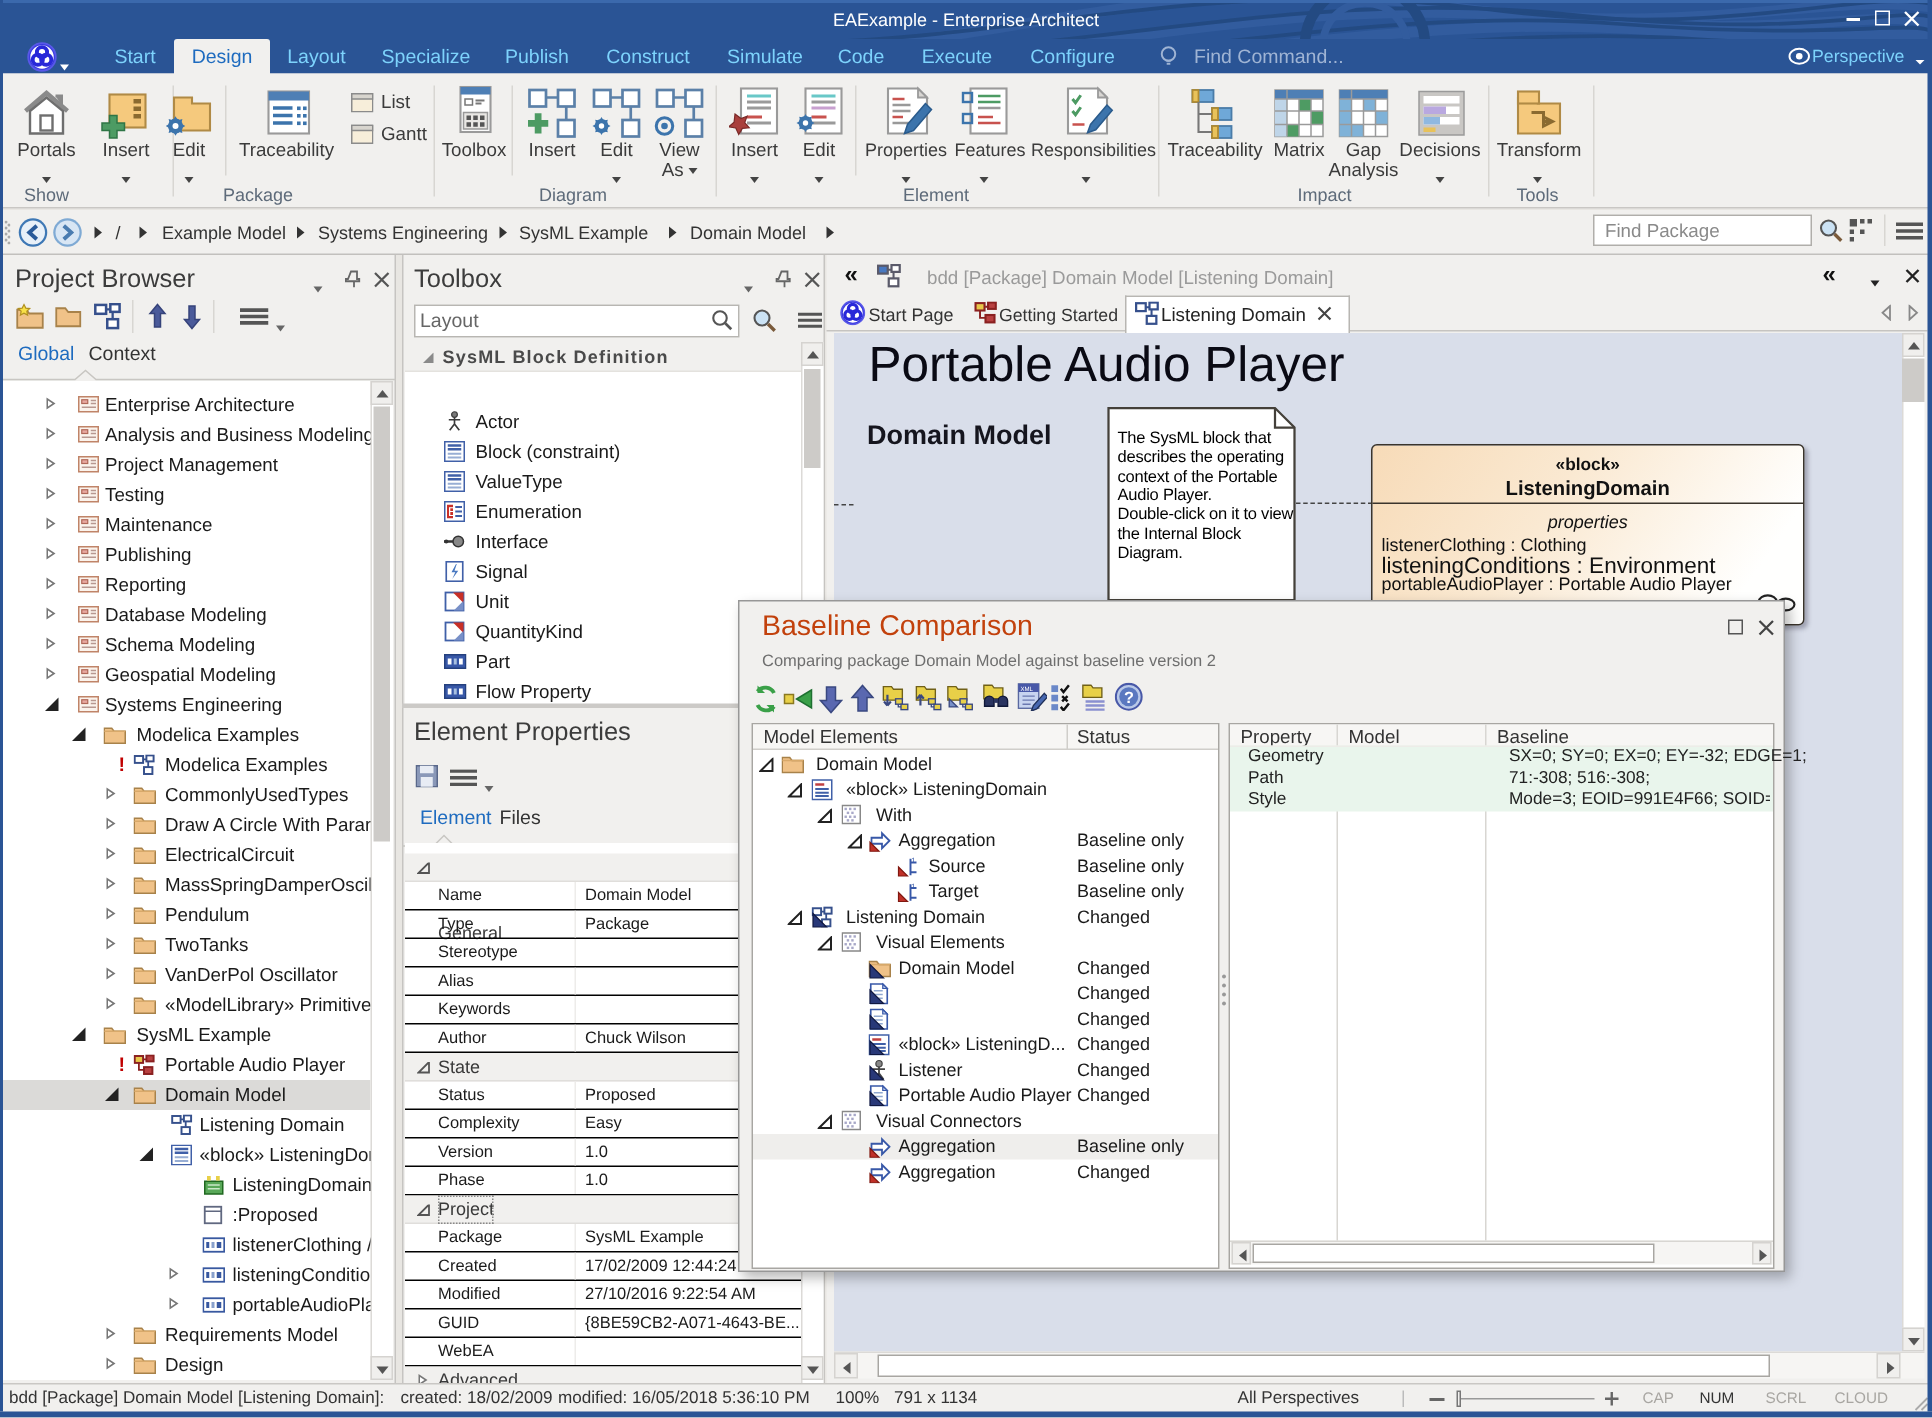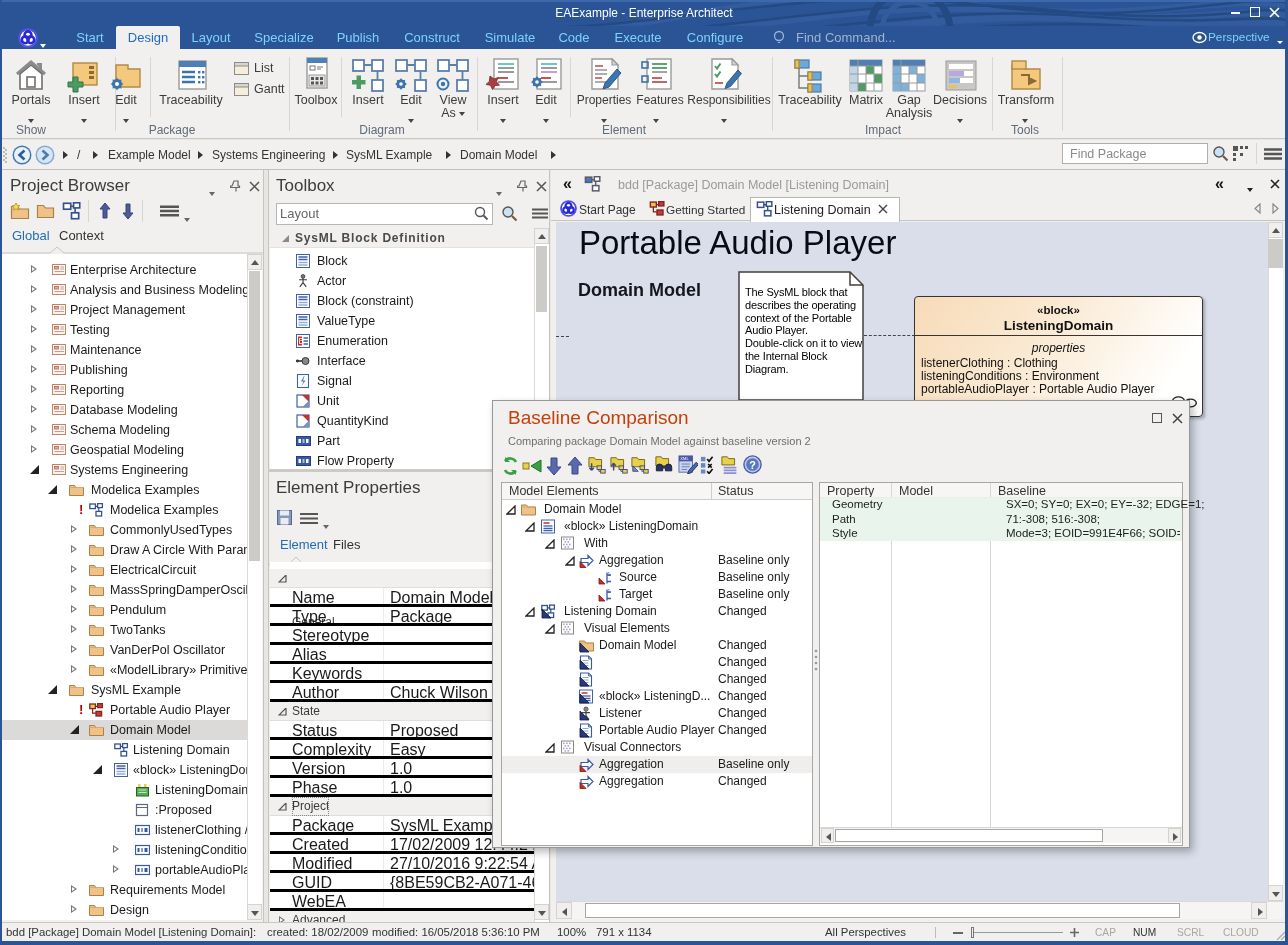--- a/index.html
+++ b/index.html
@@ -33,21 +33,21 @@
 .arrow-up { width:0;height:0;border-left:4px solid transparent;border-right:4px solid transparent;border-bottom:5px solid #555; position:absolute; }
 .arrow-dn { width:0;height:0;border-left:4px solid transparent;border-right:4px solid transparent;border-top:5px solid #555; position:absolute; }
 .arrow-lf { width:0;height:0;border-top:4px solid transparent;border-bottom:4px solid transparent;border-right:5px solid #555; position:absolute; }
 .arrow-rt { width:0;height:0;border-top:4px solid transparent;border-bottom:4px solid transparent;border-left:5px solid #555; position:absolute; }
 
 .exp { position:absolute; width:0; height:0; border-left:9px solid transparent; border-bottom:9px solid #222; }
 .col { position:absolute; width:0; height:0; border-top:4.5px solid transparent; border-bottom:4.5px solid transparent; border-left:6px solid transparent; }
 .col:after { content:""; position:absolute; left:-6px; top:-4.5px; width:0; height:0; border-top:4.5px solid transparent; border-bottom:4.5px solid transparent; border-left:6px solid #777; }
 .col:before { content:""; position:absolute; left:-4.6px; top:-2.8px; width:0; height:0; border-top:2.8px solid transparent; border-bottom:2.8px solid transparent; border-left:3.8px solid #fff; z-index:1; }
 
-.grow { position:absolute; height:19px; line-height:19px; font-size:16px; color:#1A1A1A; border-bottom:3px solid #000000; white-space:nowrap; overflow:hidden; }
+.grow { position:absolute; height:19px; line-height:19px; font-size:11px; color:#1A1A1A; border-bottom:1px solid #000000; white-space:nowrap; overflow:hidden; }
 .gsec { position:absolute; height:19px; line-height:19px; font-size:12px; color:#3A3A3A; background:#F1F0EE; border-bottom:1px solid #E0DEDB; white-space:nowrap; }
 
 #dialog { left:492px; top:400px; width:698px; height:448px; background:#F1F0EE; border:1px solid #979797; box-shadow:3px 4px 8px rgba(0,0,0,.28); }
 .dtrow { position:absolute; height:17px; line-height:17px; font-size:12px; color:#1A1A1A; white-space:nowrap; }
 .dgrow { position:absolute; height:14px; line-height:14px; font-size:11.5px; color:#222; white-space:nowrap; }
 
 #status { left:0; top:922px; width:1288px; height:19px; background:#F1F0EE; border-top:1px solid #C9C7C4; font-size:11.4px; color:#333; }
 #bluestrip { left:0; top:941px; width:1288px; height:4px; background:#2A5495; }
 .stx { position:absolute; top:3px; white-space:nowrap; }
 </style>
@@ -887,26 +887,20 @@
     </svg>
 
   <div class="pwhite" style="left:270px;top:228px;width:264px;height:242px"></div>
   <div id="tbxlist" class="abs" style="left:270px;top:228px;width:264px;height:242px;overflow:hidden">
     <div class="trow" style="left:0;top:0;width:264px;border-bottom:1px solid #E4E2DE;color:#4A4A4A;letter-spacing:0.8px;background:#F1F0EE">
         <svg style="position:absolute;left:11px;top:7px" width="9" height="8" viewBox="0 0 9 8">
           <path d="M8,0 L8,7 L1,7 Z" fill="#8A8A8A"></path>
         </svg>
         <span style="position:absolute;left:25px;top:0;font-weight:bold;font-size:12px">SysML Block Definition</span>
       </div>
-    <div class="trow" style="left:0;top:23px;width:264px">
-        <svg style="position:absolute;left:26px;top:3px" width="15" height="14" viewBox="0 0 15 14">
-          <use href="#i-block"></use>
-        </svg>
-        <span style="position:absolute;left:47px;top:0">Block</span>
-      </div>
     <div class="trow" style="left:0;top:43px;width:264px">
         <svg style="position:absolute;left:26px;top:3px" width="15" height="14" viewBox="0 0 15 14">
           <use href="#i-actor2"></use>
         </svg>
         <span style="position:absolute;left:47px;top:0">Actor</span>
       </div>
     <div class="trow" style="left:0;top:63px;width:264px">
         <svg style="position:absolute;left:26px;top:3px" width="15" height="14" viewBox="0 0 15 14">
           <use href="#i-block"></use>
         </svg>
@@ -1156,21 +1150,21 @@
       <path d="M112,1 V14 H125" fill="none" stroke="#44403A" stroke-width="1.5"></path>
     </svg>
     <div class="abs" style="left:189px;top:64px;width:124px;font-size:11px;line-height:12.8px;color:#000;letter-spacing:-0.15px">The SysML block that<br>describes the operating<br>context of the Portable<br>Audio Player.<br>Double-click on it to view<br>the Internal Block<br>Diagram.</div>
 
     <div class="abs" style="left:358px;top:74px;width:289px;height:121px;background:linear-gradient(125deg,#F7DBB8 0%,#FAE9D2 40%,#FFFFFE 85%);border:1.6px solid #3A342C;border-radius:4px;box-shadow:2px 2px 3px rgba(90,90,110,0.45)">
       <div style="position:absolute;left:0;right:0;top:7px;text-align:center;font-size:11.5px;font-weight:bold;color:#111">«block»</div>
       <div style="position:absolute;left:0;right:0;top:21px;text-align:center;font-size:13.5px;font-weight:bold;color:#111">ListeningDomain</div>
       <div style="position:absolute;left:0;right:0;top:38px;height:1.4px;background:#3A342C"></div>
       <div style="position:absolute;left:0;right:0;top:44px;text-align:center;font-size:12px;font-style:italic;color:#111">properties</div>
       <div style="position:absolute;left:6px;top:59px;font-size:12px;color:#111">listenerClothing : Clothing</div>
-      <div style="position:absolute;left:6px;top:72px;font-size:12px;color:#111">listeningConditions : Environment</div>
+      <div style="position:absolute;left:6px;top:72px;font-size:15px;color:#111">listeningConditions : Environment</div>
       <div style="position:absolute;left:6px;top:85px;font-size:12px;color:#111">portableAudioPlayer : Portable Audio Player</div>
     </div>
     <svg class="abs" style="left:616px;top:174px" width="26" height="12" viewBox="0 0 26 12">
         <ellipse cx="6.5" cy="4.8" rx="5.8" ry="3.9" fill="none" stroke="#222" stroke-width="1.4"></ellipse>
         <ellipse cx="18.5" cy="7" rx="5.8" ry="3.9" fill="none" stroke="#222" stroke-width="1.4"></ellipse>
       </svg>
   </div>
 
   <div class="scroll" style="left:1268px;top:222px;width:15px;height:679px"></div>
   <div class="sbtn" style="left:1268px;top:222px;width:15px;height:16px">

